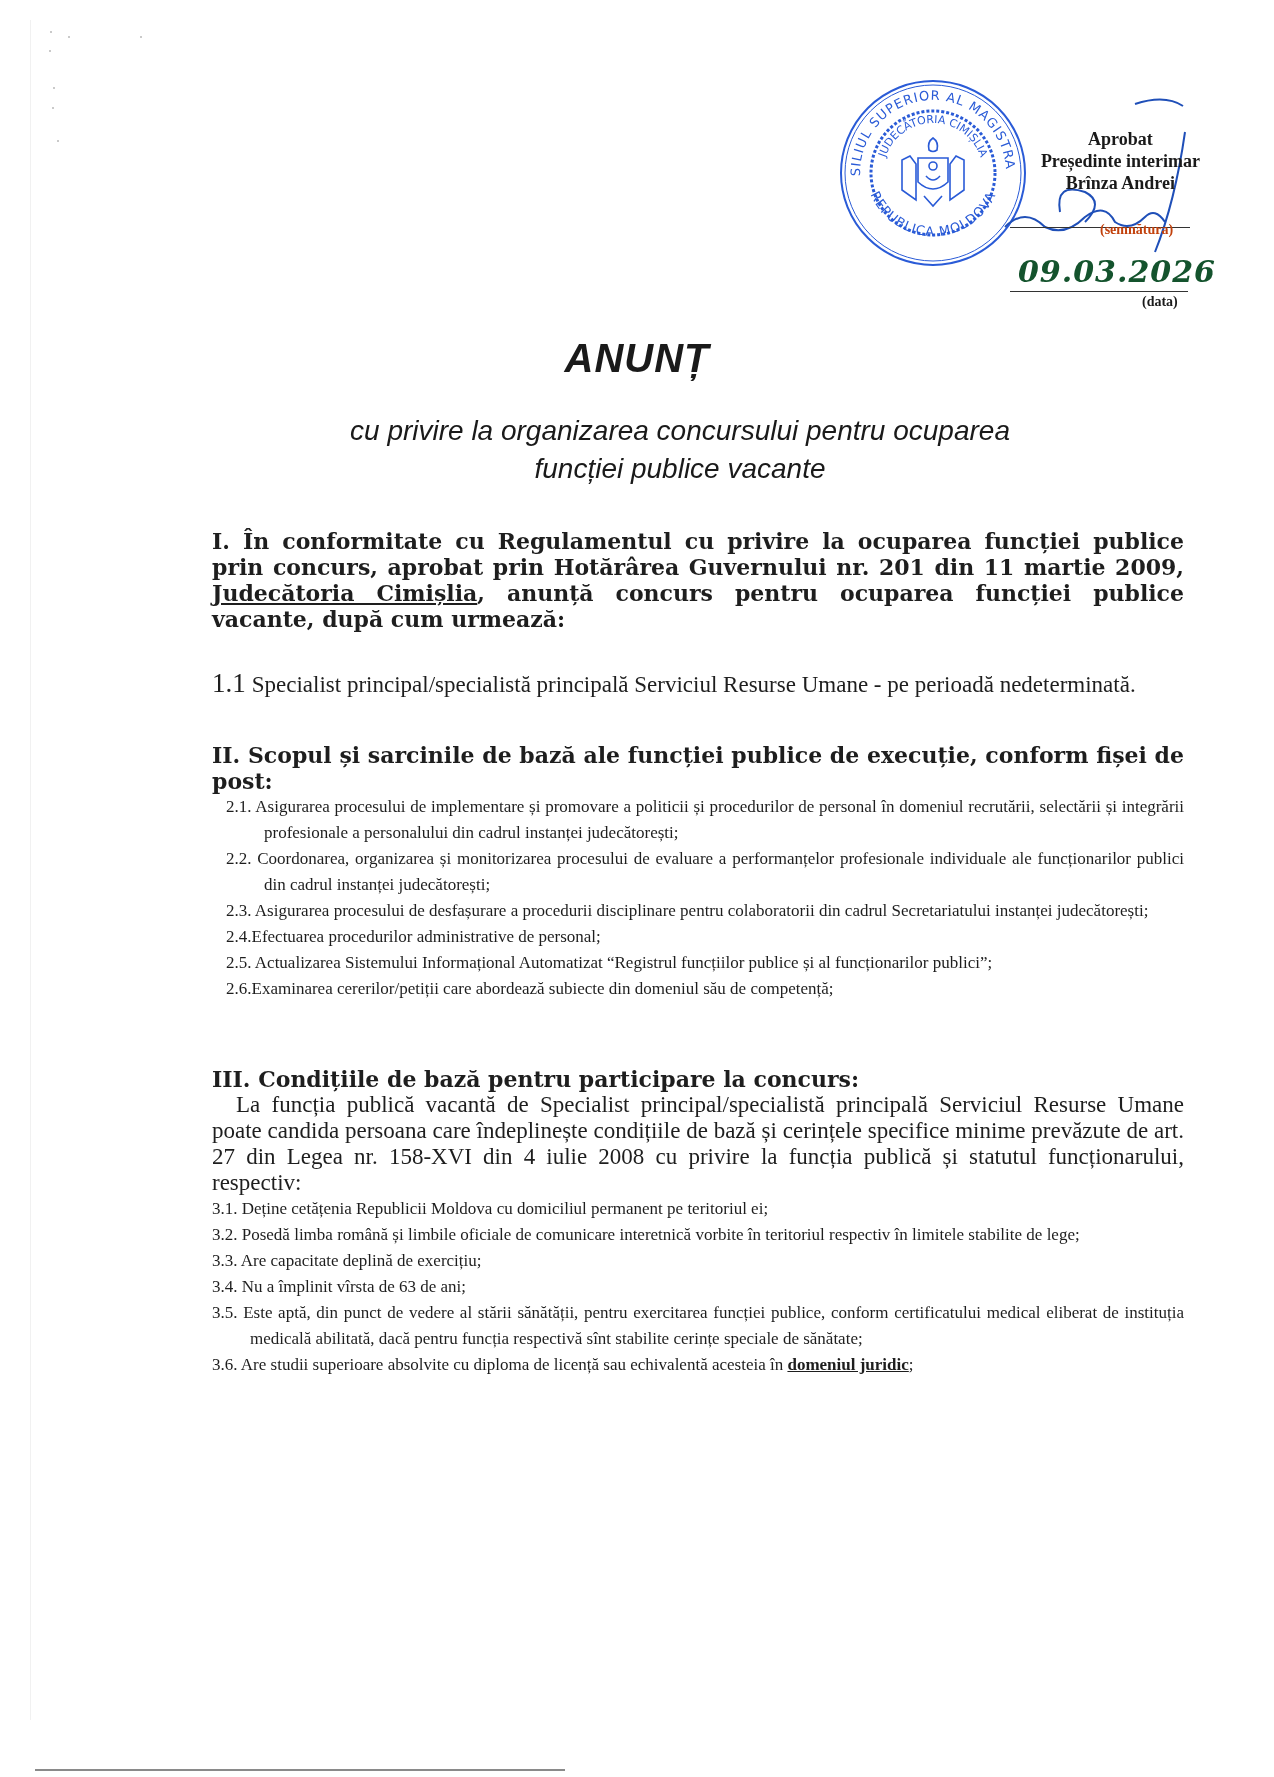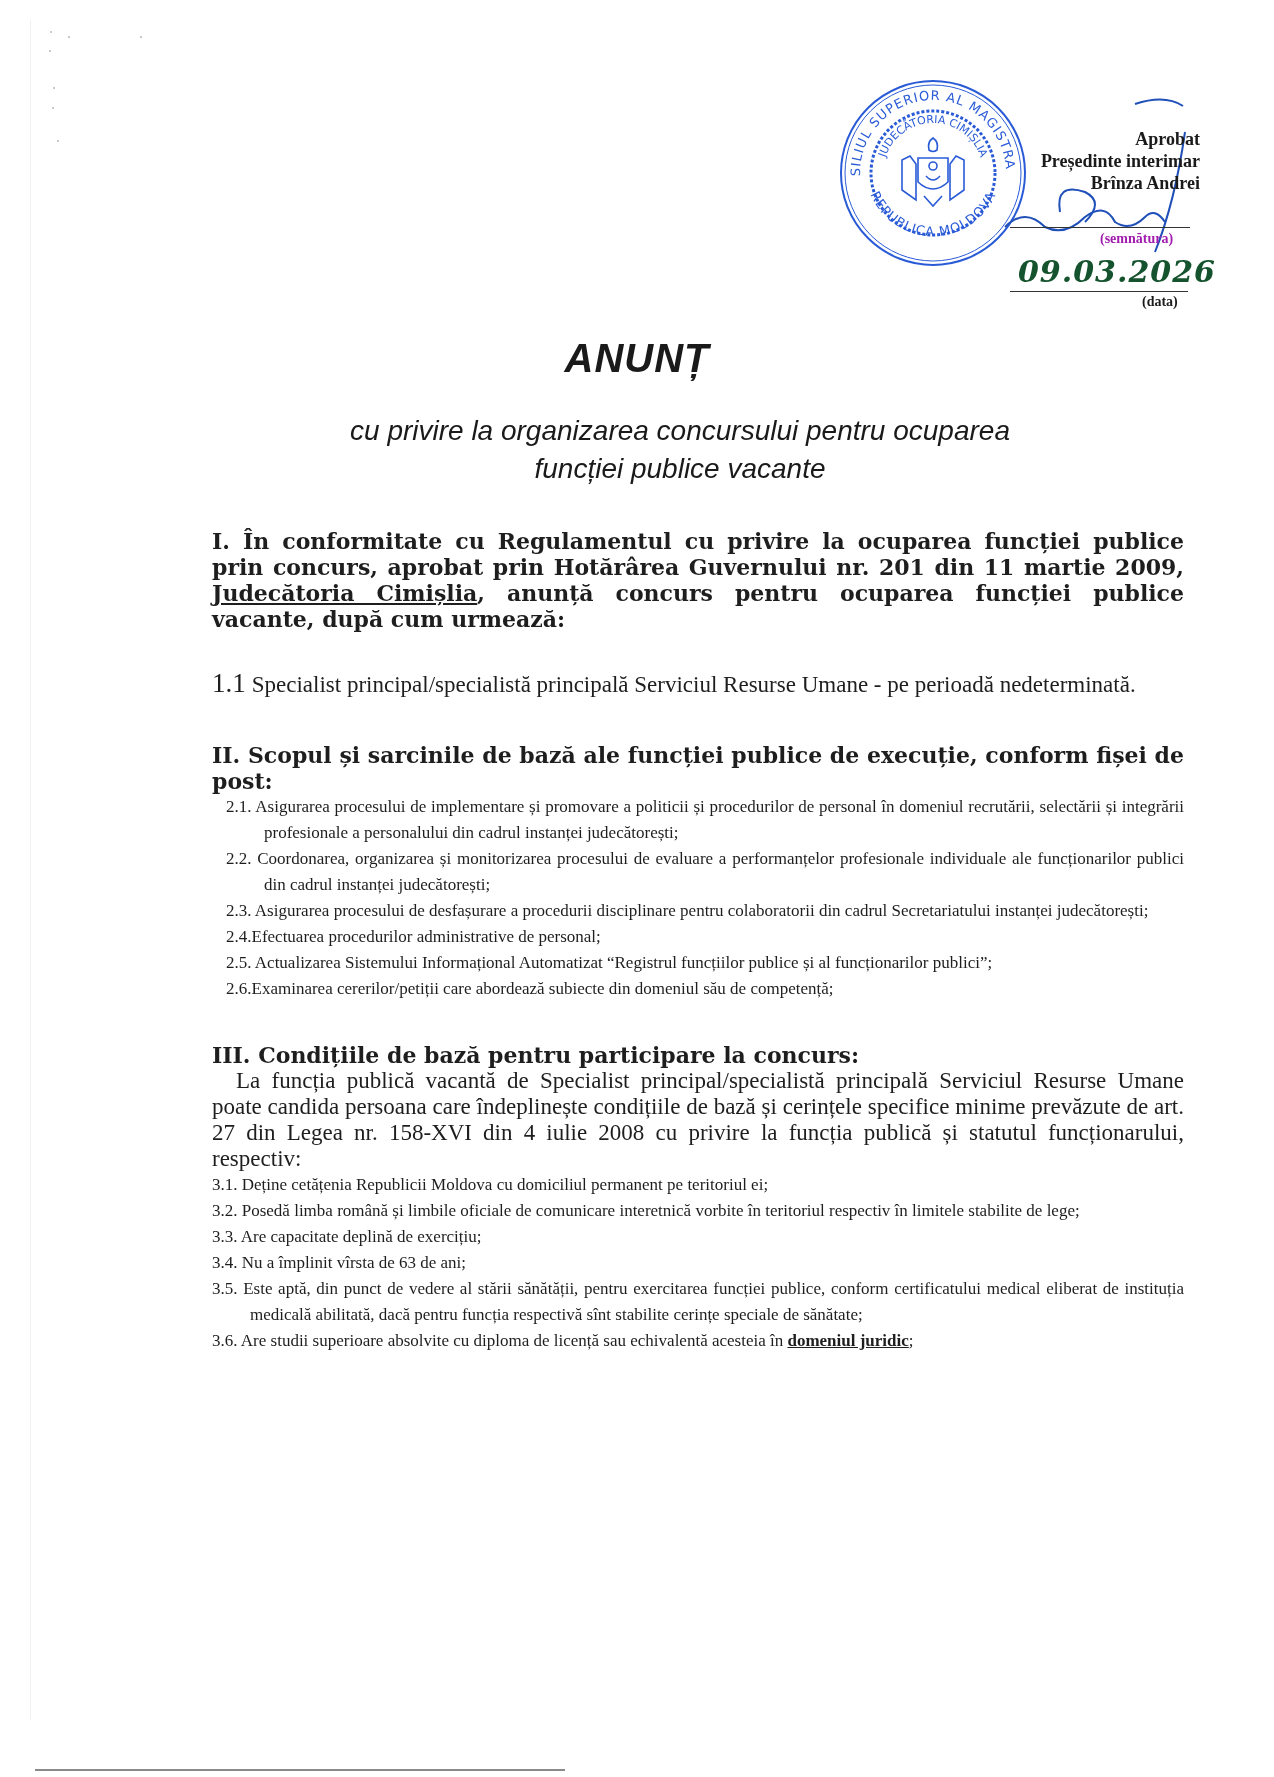--- a/index.html
+++ b/index.html
@@ -5,43 +5,43 @@
   html, body { margin: 0; padding: 0; background: #ffffff; }
   body { width: 1274px; height: 1777px; position: relative; overflow: hidden; font-family: "DejaVu Serif", serif; color: #1e1e1e; }
 
   
   .speck { position: absolute; width: 2px; height: 2px; background: #b9b9b9; border-radius: 50%; }
   .scan-edge { position: absolute; left: 30px; top: 20px; width: 1px; height: 1700px; background: #f1f1f1; }
   .bottom-line { position: absolute; left: 35px; top: 1769px; width: 530px; height: 2px; background: #8a8a8a; }
 
   
   .stamp-wrap { position: absolute; left: 838px; top: 78px; width: 190px; height: 190px; }
-  .approval { position: absolute; right: 74px; top: 128px; text-align: right; font-family: "Liberation Serif", serif; font-weight: bold; font-size: 18px; line-height: 22px; color: #1a1a1a; }
+  .approval { position: absolute; right: 74px; top: 128px; text-align: center; font-family: "Liberation Serif", serif; font-weight: bold; font-size: 18px; line-height: 22px; color: #1a1a1a; }
   .approval .line { display: block; }
   .sig-rule { position: absolute; left: 1010px; top: 227px; width: 180px; height: 1px; background: #333; }
-  .sig-caption { position: absolute; left: 1100px; top: 231px; font-family: "Liberation Serif", serif; font-weight: bold; font-size: 14px; color: #a21caf; }
+  .sig-caption { position: absolute; left: 1100px; top: 222px; font-family: "Liberation Serif", serif; font-weight: bold; font-size: 14px; color: #c2410c; }
   .date-hand { position: absolute; left: 1018px; top: 254px; font-family: "DejaVu Serif", serif; font-style: italic; font-weight: bold; font-size: 30px; color: #14532d; letter-spacing: 1px; }
   .date-rule { position: absolute; left: 1010px; top: 291px; width: 178px; height: 1px; background: #333; }
   .date-caption { position: absolute; left: 1142px; top: 294px; font-family: "Liberation Serif", serif; font-weight: bold; font-size: 14px; color: #1a1a1a; }
   .signature { position: absolute; left: 985px; top: 92px; width: 210px; height: 190px; }
 
   
   .title { position: absolute; left: 0; top: 336px; width: 1274px; text-align: center; font-family: "Liberation Sans", sans-serif; font-style: italic; font-weight: bold; font-size: 40px; letter-spacing: 1px; color: #1a1a1a; }
   .subtitle { position: absolute; left: 240px; top: 412px; width: 880px; text-align: center; font-family: "Liberation Sans", sans-serif; font-style: italic; font-size: 28px; line-height: 38px; color: #1a1a1a; }
 
   .content { position: absolute; left: 212px; top: 528px; width: 972px; }
   .sec-head { font-family: "DejaVu Serif", serif; font-weight: bold; font-size: 22px; line-height: 26px; text-align: justify; margin: 0; }
   .sec-head.s1 { text-align: justify; }
   .u { text-decoration: underline; }
   .p-11 { margin-top: 38px; font-family: "Liberation Serif", serif; font-size: 23px; line-height: 26px; padding-left: 38px; text-indent: -38px; }
   .p-11 .num { font-size: 27px; margin-right: 6px; }
   .sec2 { margin-top: 44px; }
   .item { font-family: "Liberation Serif", serif; font-size: 17px; line-height: 26px; text-align: justify; margin: 0; }
   .list2 .item { padding-left: 52px; text-indent: -38px; }
-  .sec3 { margin-top: 40px; }
+  .sec3 { margin-top: 64px; }
   .intro { font-family: "Liberation Serif", serif; font-size: 23px; line-height: 26px; text-align: justify; text-indent: 24px; margin: 0; }
   .list3 .item { padding-left: 38px; text-indent: -38px; }
   .bu { font-weight: bold; text-decoration: underline; }
 </style>
 </head>
 <body>
 
 <div class="scan-edge"></div>
 <div class="speck" style="left:50px;top:31px"></div>
 <div class="speck" style="left:68px;top:36px"></div>

